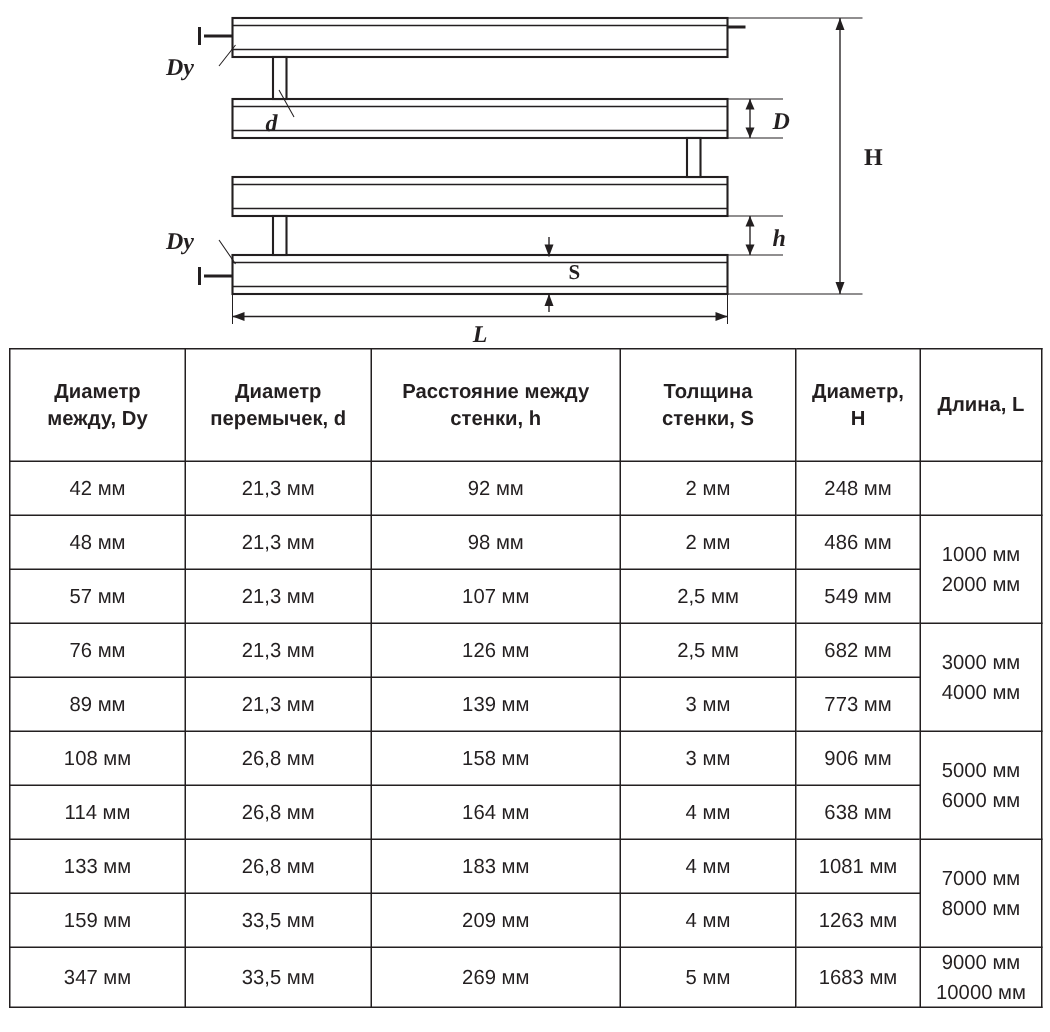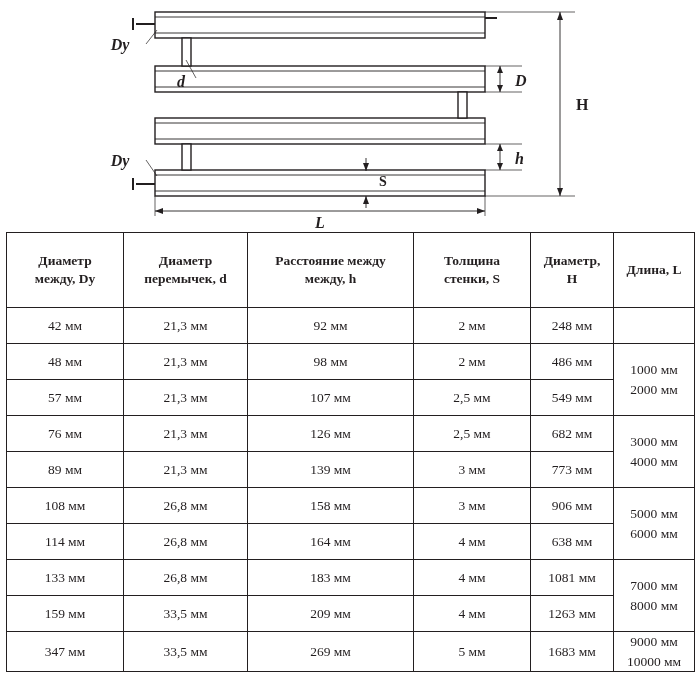--- a/index.html
+++ b/index.html
@@ -25,21 +25,20 @@
   #diagram-svg {
     display: block;
   }
 
   
   #spec-table {
     border-collapse: collapse;
     width: 688px;
     margin: 0 6px;
     table-layout: fixed;
-    font-family: Liberation Serif, serif;
   }
   #spec-table th,
   #spec-table td {
     border: 1px solid #231f20;
     text-align: center;
     vertical-align: middle;
     font-size: 13.5px;
     color: #231f20;
     padding: 0;
   }
@@ -171,21 +170,21 @@
       <th>
         <span>Диаметр</span><br>
         <span>между, Dy</span>
       </th>
       <th>
         <span>Диаметр</span><br>
         <span>перемычек, d</span>
       </th>
       <th>
         <span>Расстояние между</span><br>
-        <span>между, h</span>
+        <span>стенки, h</span>
       </th>
       <th>
         <span>Толщина</span><br>
         <span>стенки, S</span>
       </th>
       <th>Диаметр, H</th>
       <th>Длина, L</th>
     </tr>
   </thead>
   <tbody>

